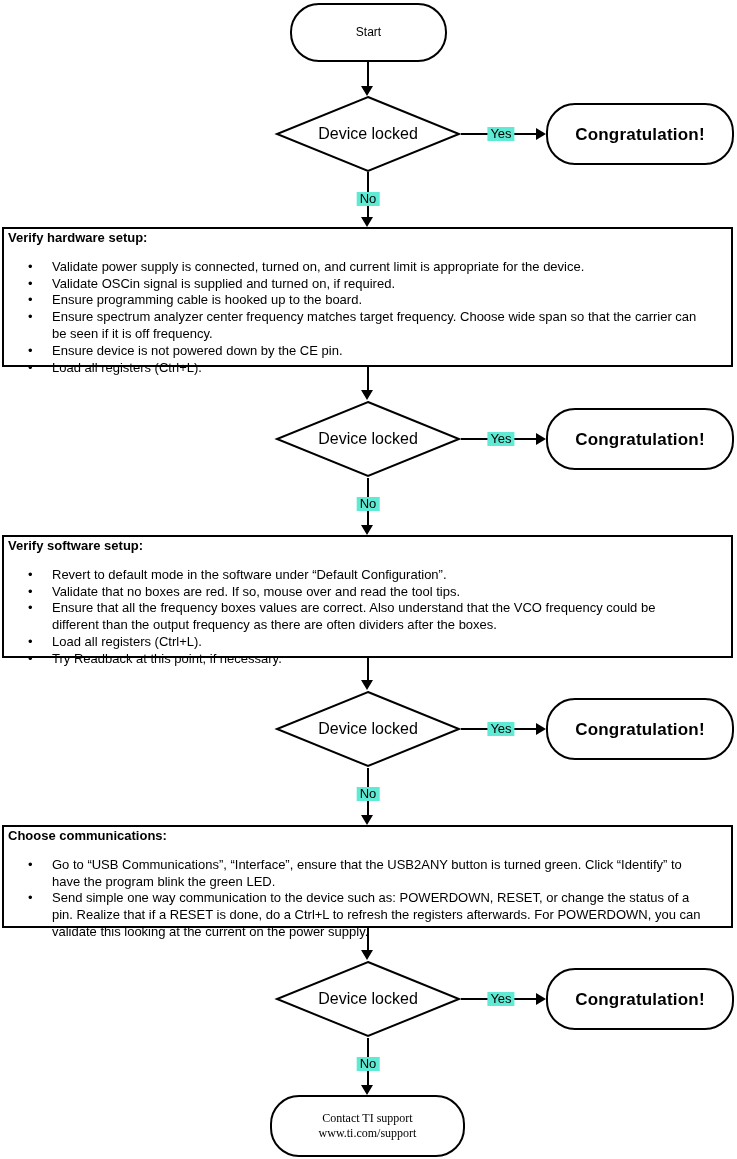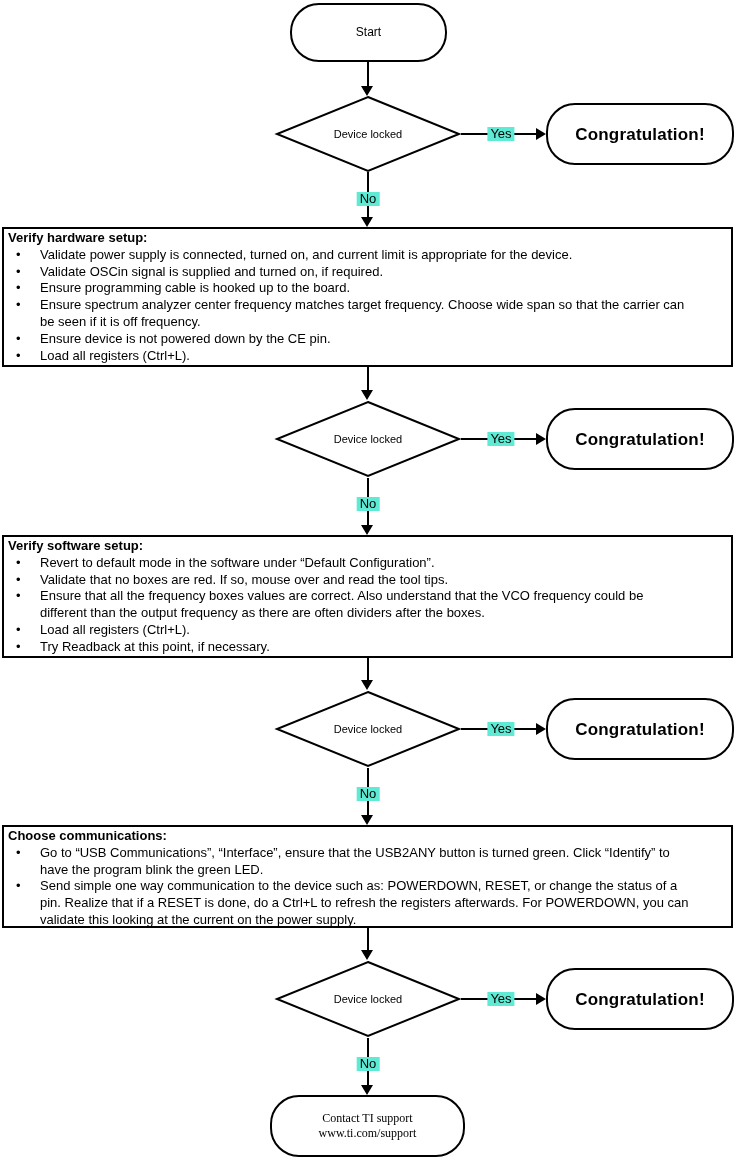--- a/index.html
+++ b/index.html
@@ -14,28 +14,28 @@
   .vline{width:2px;}
   .hline{height:2px;}
   .arrow-down{position:absolute;width:0;height:0;
       border-left:6px solid transparent;border-right:6px solid transparent;
       border-top:10px solid #000;}
   .arrow-right{position:absolute;width:0;height:0;
       border-top:6px solid transparent;border-bottom:6px solid transparent;
       border-left:10px solid #000;}
   .diamond{position:absolute;}
   .diamond-label{position:absolute;width:188px;height:78px;display:flex;align-items:center;
-      justify-content:center;font-size:11px;}
+      justify-content:center;font-size:16px;}
   .edge-label{position:absolute;transform:translate(-50%,-50%);background:#5eead4;
       padding:0 3px;font-size:13px;line-height:14px;}
   .section-box{position:absolute;box-sizing:border-box;left:2px;width:731px;
       border:2px solid #000;background:#fff;font-size:13px;line-height:16.8px;
       padding:1px 4px 0 4px;}
   .section-title{font-weight:bold;}
-  .section-box ul{margin:0;padding:0;list-style:none;}
+  .section-box ul{margin:12px;padding:0;list-style:none;}
   .section-box li{position:relative;padding-left:32px;}
   .section-box li::before{content:"\2022";position:absolute;left:8px;top:0;}
 </style>
 </head>
 <body>
 
 <div id="canvas">
 
   <div class="vline" style="left:367px;top:62px;height:25px;"></div>
   <div class="arrow-down" style="left:361px;top:86px;"></div>

